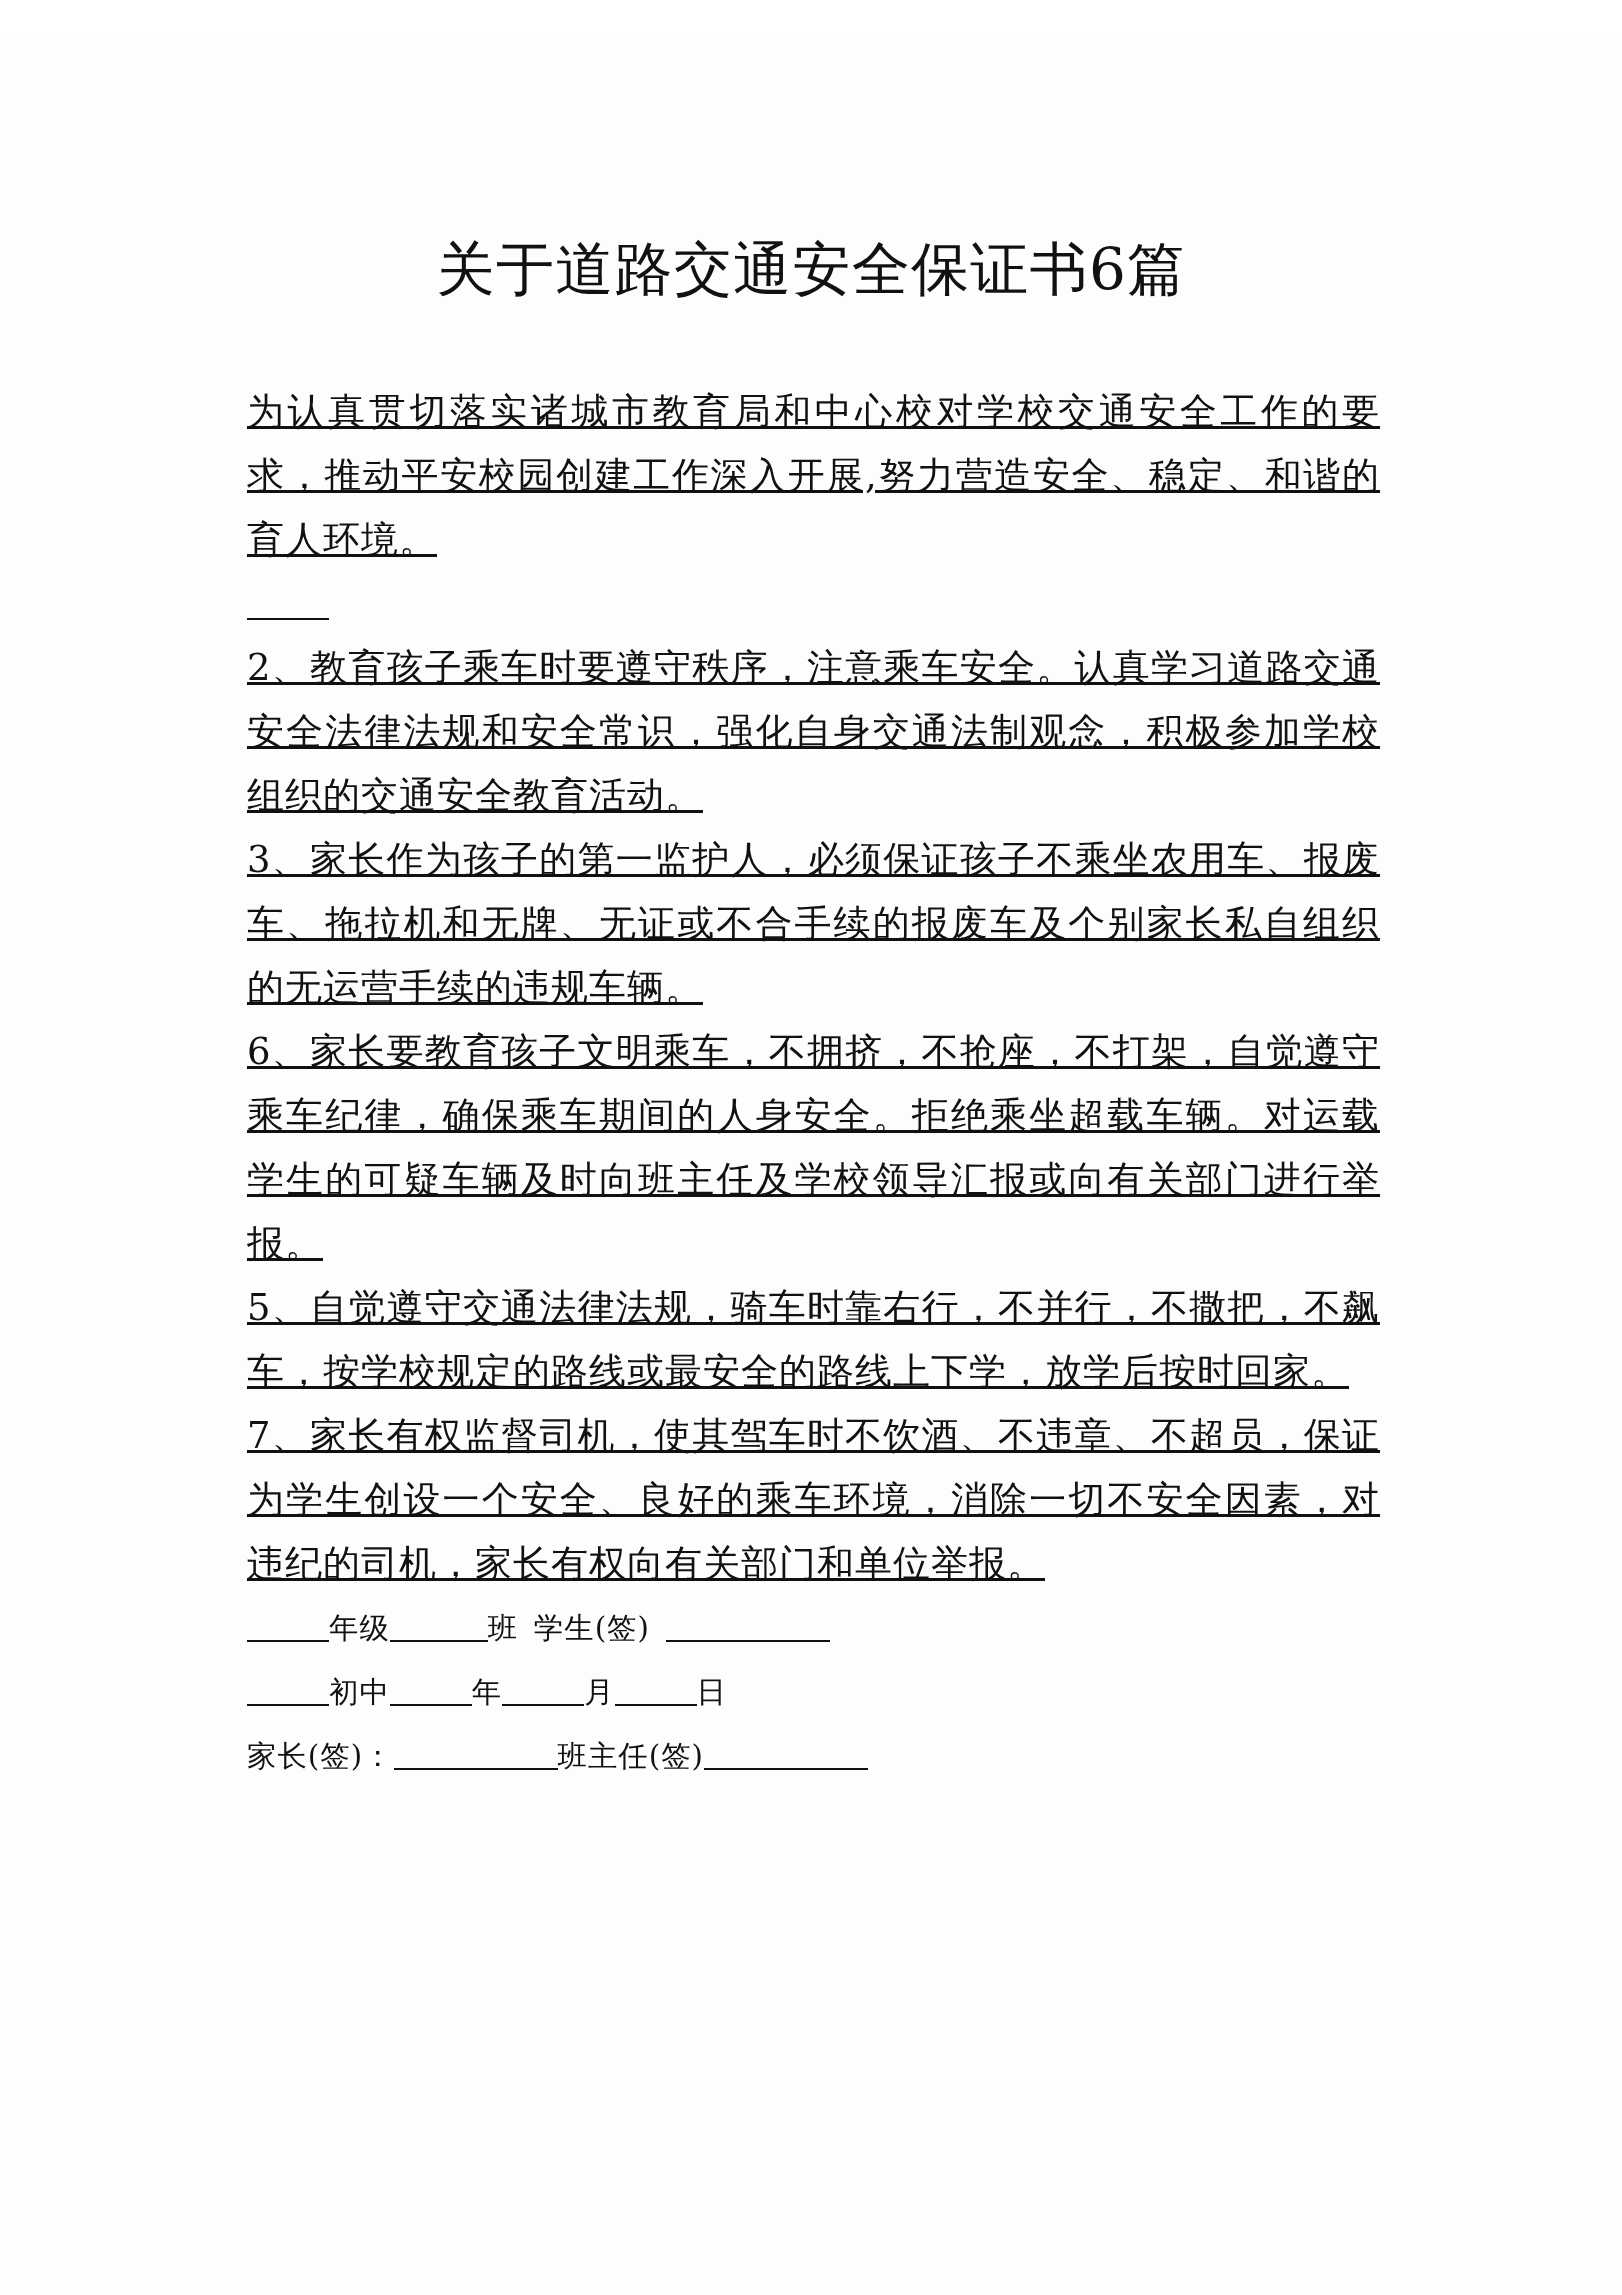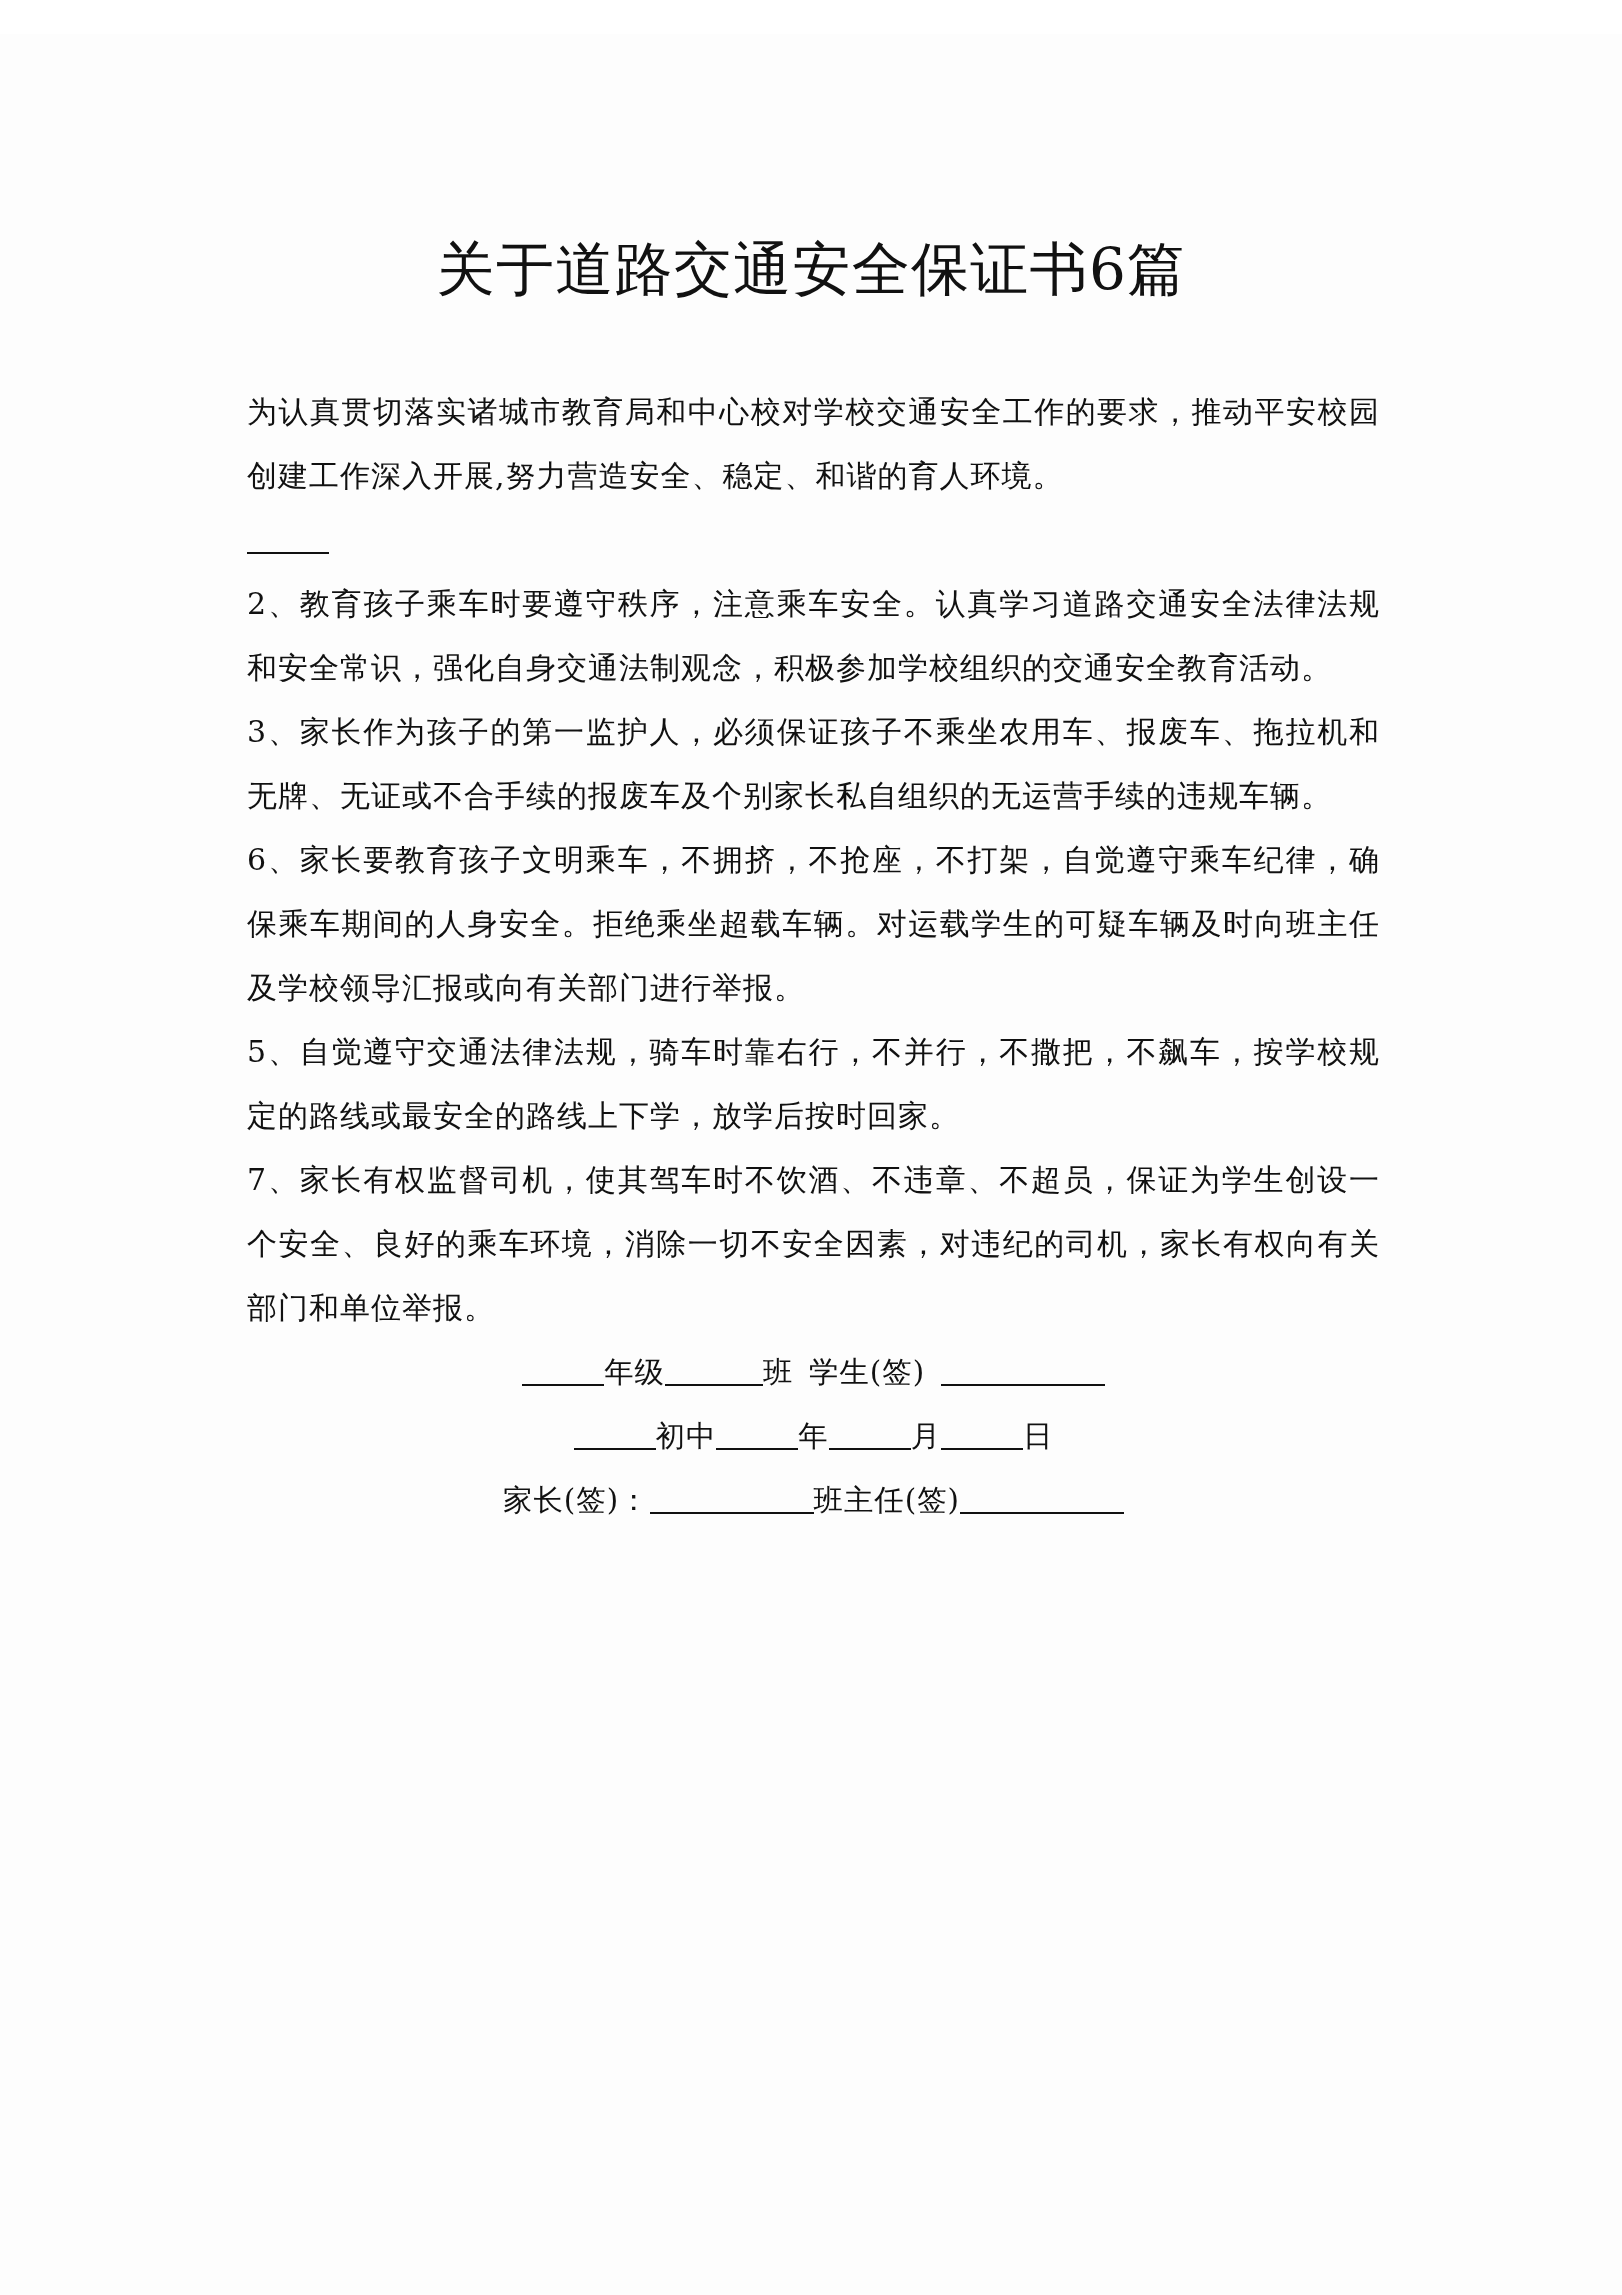--- a/index.html
+++ b/index.html
@@ -37,44 +37,44 @@
       font-weight: normal;
       margin: 0;
     }
     .body-text {
       position: absolute;
       left: 247px;
       top: 346px;
       width: 1133px;
     }
     .para {
-      font-size: 30px;
+      font-size: 37px;
       line-height: 64px;
       margin: 0;
       text-align: justify;
       text-align-last: left;
       letter-spacing: 1px;
       word-break: break-all;
+      text-decoration: underline;
     }
     .blank {
       display: inline-block;
       border-bottom: 2px solid #111;
       height: 1em;
       vertical-align: -0.12em;
     }
     .b5 { width: 82px; }
     .b6 { width: 98px; }
     .b10 { width: 164px; }
     .sig-line {
       font-size: 29.4px;
       line-height: 64px;
       margin: 0;
       letter-spacing: 1px;
       white-space: nowrap;
-      text-align: center;
     }
     .gap { display: inline-block; width: 15.7px; }
   </style>
 </head>
 <body>
 
 <div class="page">
 
   <h1 class="title">关于道路交通安全保证书6篇</h1>
 

